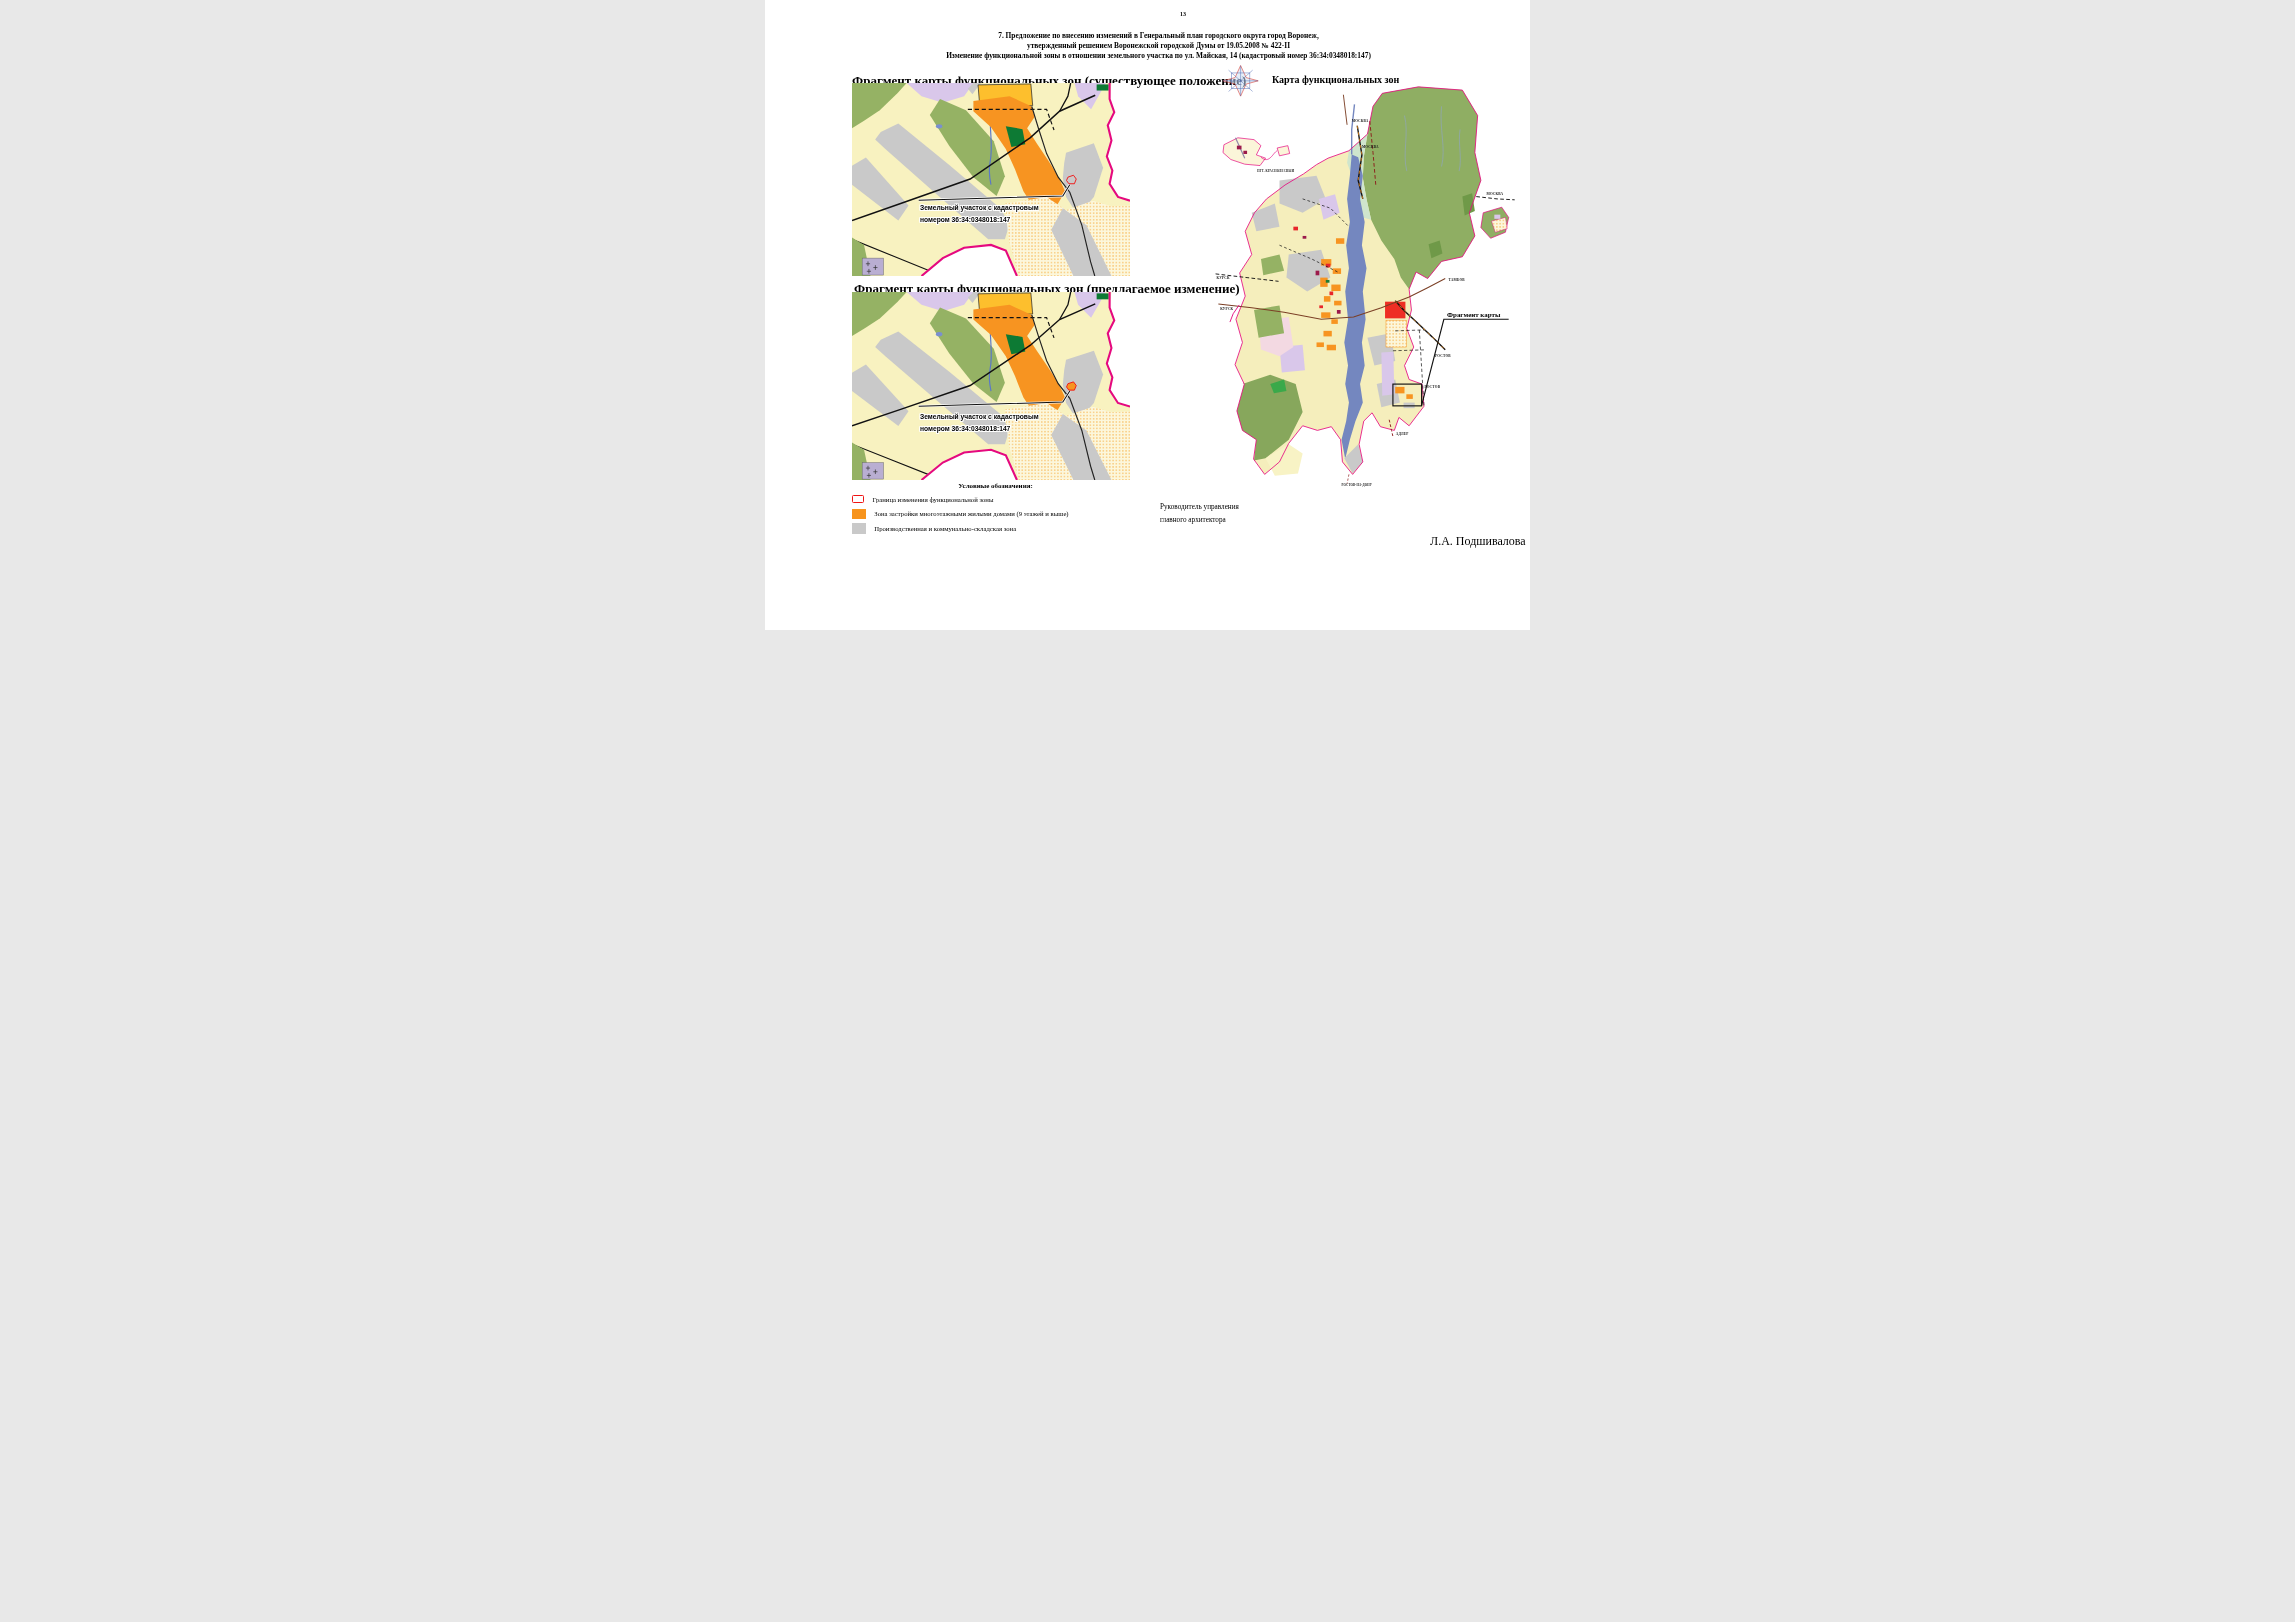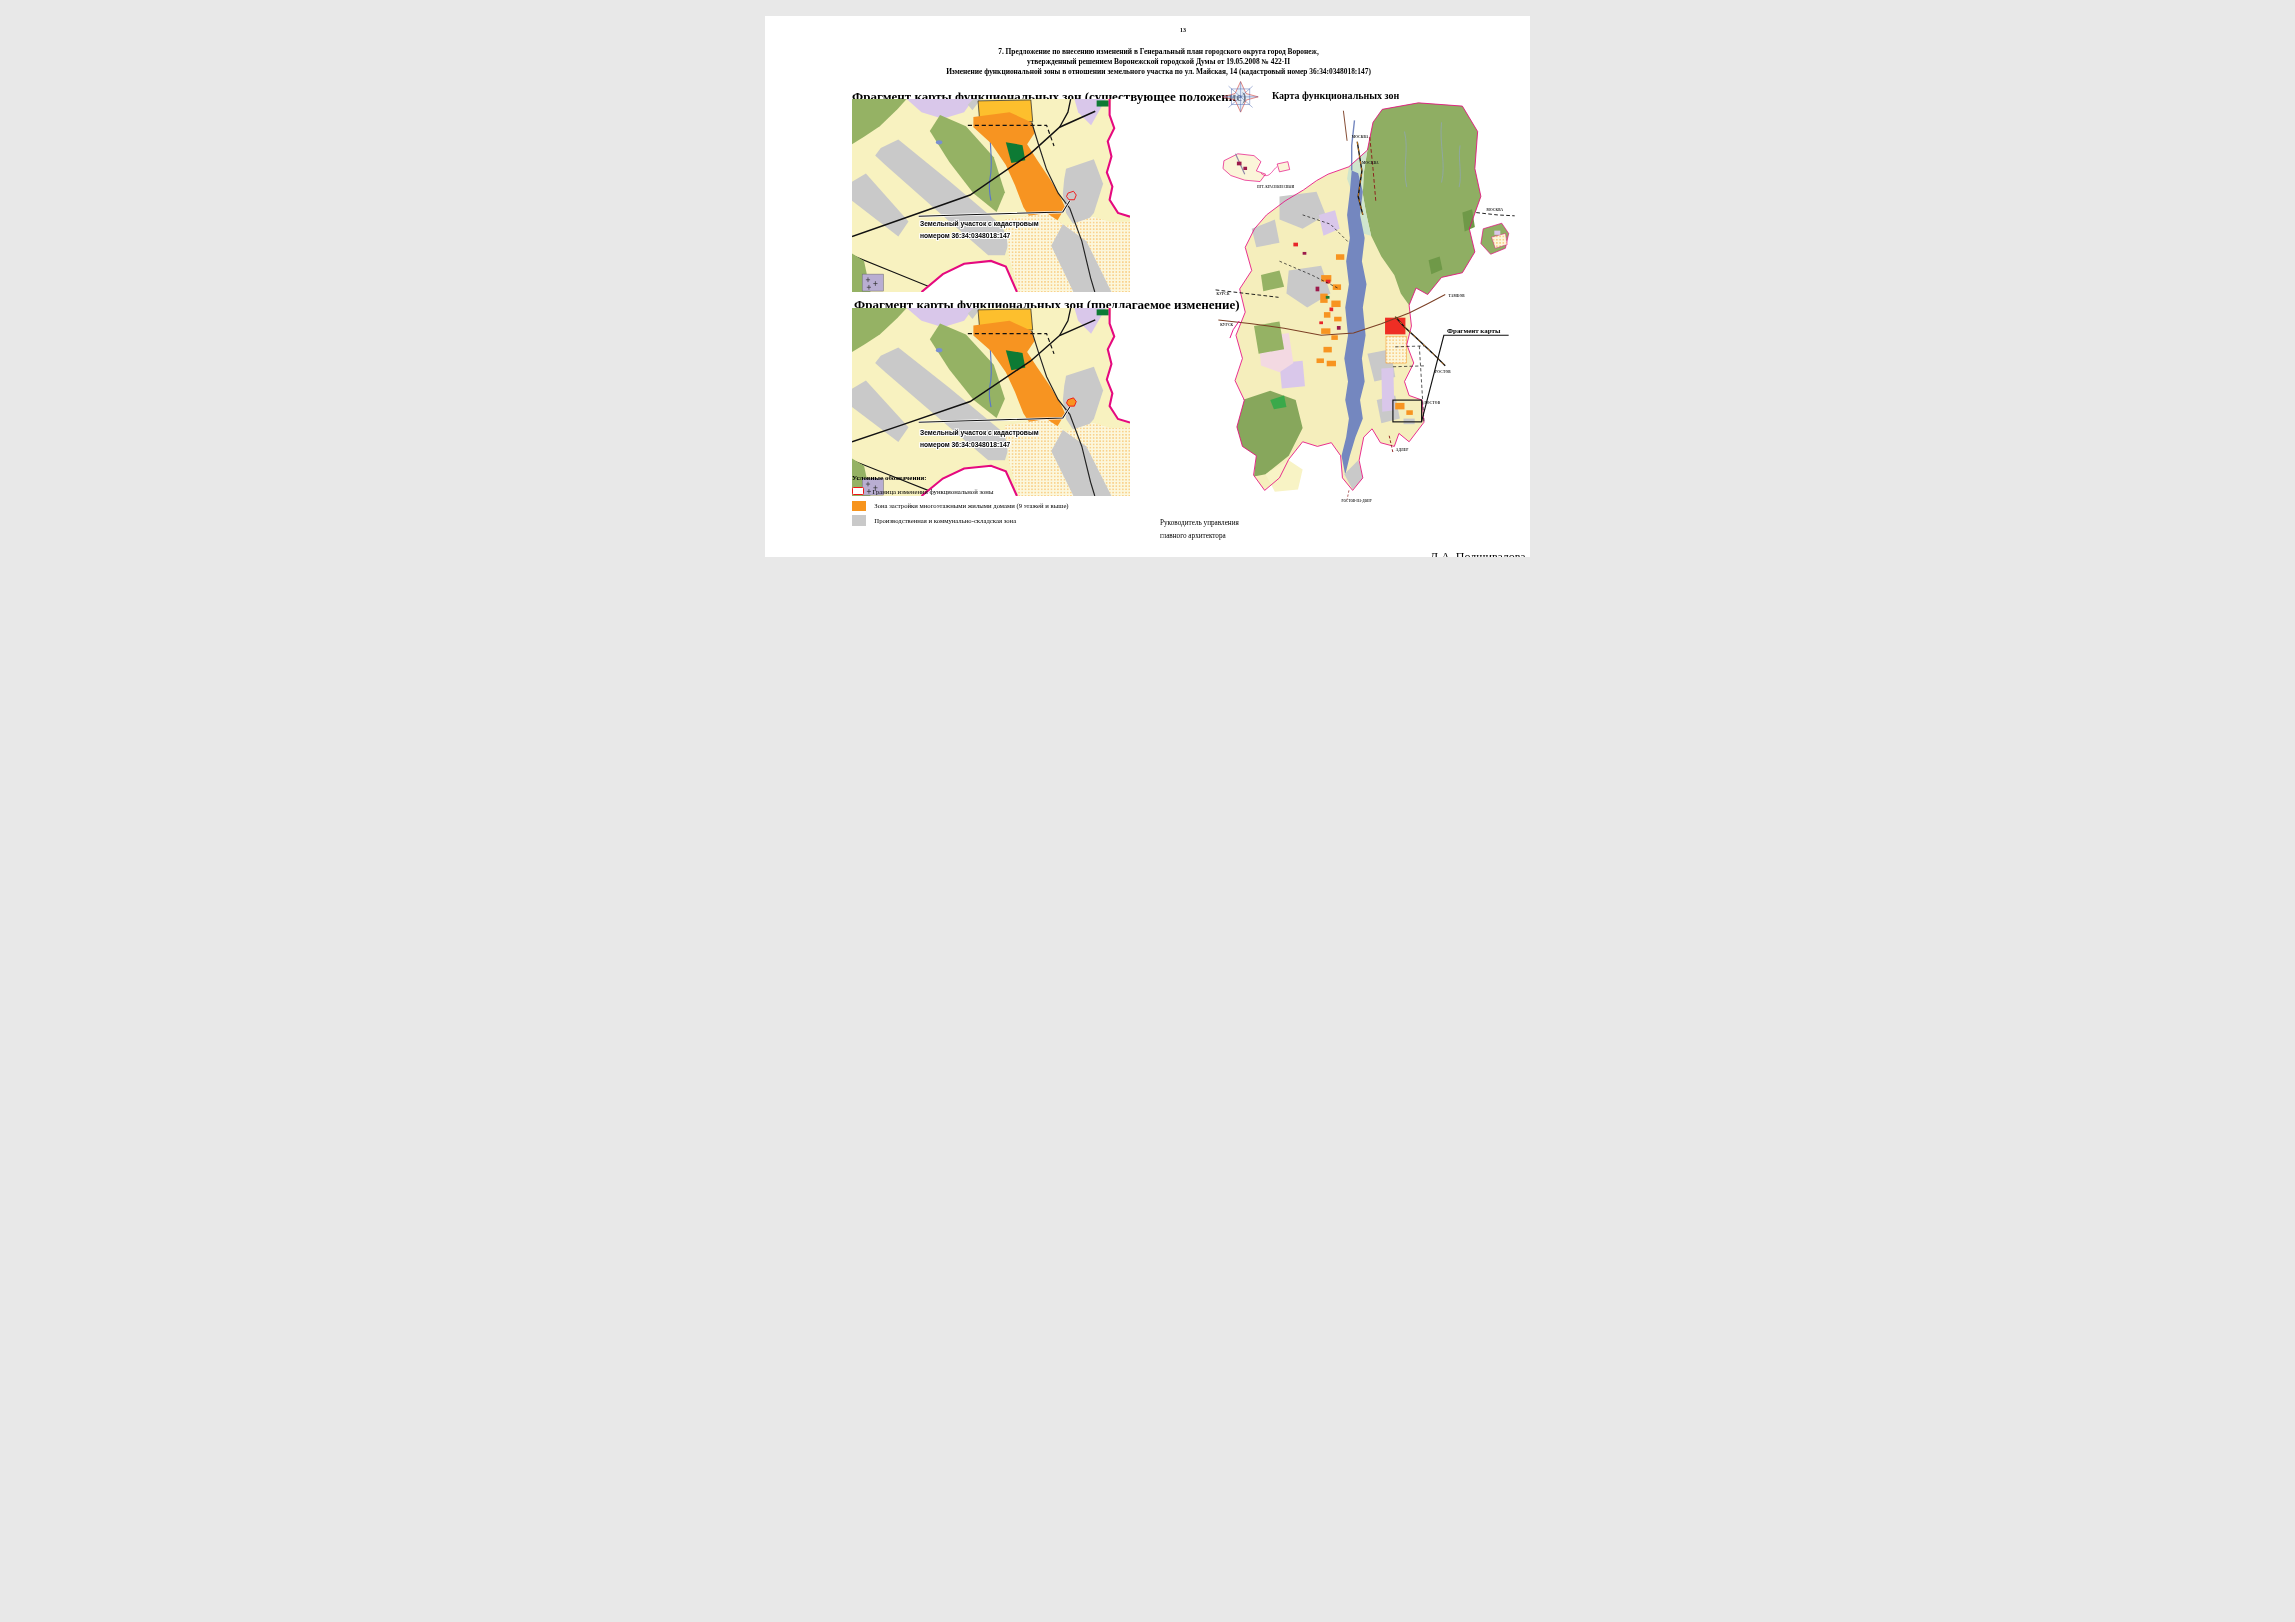--- a/index.html
+++ b/index.html
@@ -1,36 +1,36 @@
 <!DOCTYPE html>
 <html style="font-size:7.4px"><head>
 <meta charset="utf-8">
 <style>
   html,body{margin:0;padding:0;background:#e8e8e8;}
-  #page{position:relative;width:765px;height:541px;background:#ffffff;margin:16px auto;
+  #page{position:relative;width:765px;height:630px;background:#ffffff;margin:0 auto;
         font-family:"Liberation Serif",serif;color:#000;overflow:hidden;text-decoration:underline;}
   .abs{position:absolute;}
   
   #page-number{left:404px;top:11px;width:28px;font-weight:bold;font-size:6px;text-align:center;}
   #doc-title{left:65px;top:31px;width:657px;text-align:center;font-weight:bold;font-size:7.4px;line-height:10px;}
   
   .frag-heading{font-weight:bold;font-size:13px;white-space:nowrap;}
   #frag1-heading{left:87px;top:73px;}
   #frag2-heading{left:89px;top:281px;}
   .frag-map{left:87px;width:278px;background:#F8F2C0;}
   #frag-map-1{top:83px;height:193px;}
   #frag-map-2{top:292px;height:188px;}
   .frag-map svg{position:absolute;left:0;top:0;width:100%;height:100%;}
   .frag-existing{--parcel-fill:#C9C9C9;}
   .frag-proposed{--parcel-fill:#F79421;}
   .parcel-label{position:absolute;left:68px;top:119px;font-family:"Liberation Sans",sans-serif;
     font-weight:bold;font-size:6.7px;line-height:12px;color:#000;white-space:nowrap;
     text-shadow:-0.9px -0.9px 0 #fff,0.9px -0.9px 0 #fff,-0.9px 0.9px 0 #fff,0.9px 0.9px 0 #fff,0 0.9px 0 #fff,0.9px 0 0 #fff,0 -0.9px 0 #fff,-0.9px 0 0 #fff;}
   
-  #legend{left:87px;top:458px;width:287px;}
+  #legend{left:87px;top:482px;width:287px;text-align:center;}
   #legend-heading{font-weight:bold;font-size:7px;margin-bottom:3.7px;}
   .legend-row{display:flex;align-items:center;margin-bottom:3.7px;height:11px;}
   .swatch{width:14px;height:10.2px;margin-right:8.3px;flex:0 0 auto;}
   .swatch-red-outline{background:#fff;border:1.9px solid #F01414;border-radius:1.4px;width:10.2px;height:6.5px;}
   .swatch-orange{background:#F7941D;}
   .swatch-gray{background:#C9C9C9;}
   .legend-label{font-size:6.7px;white-space:nowrap;}
   
   #sig-role{left:395px;top:501px;font-size:7.2px;line-height:12.5px;}
   #sig-name{left:665px;top:534px;font-size:12px;}

